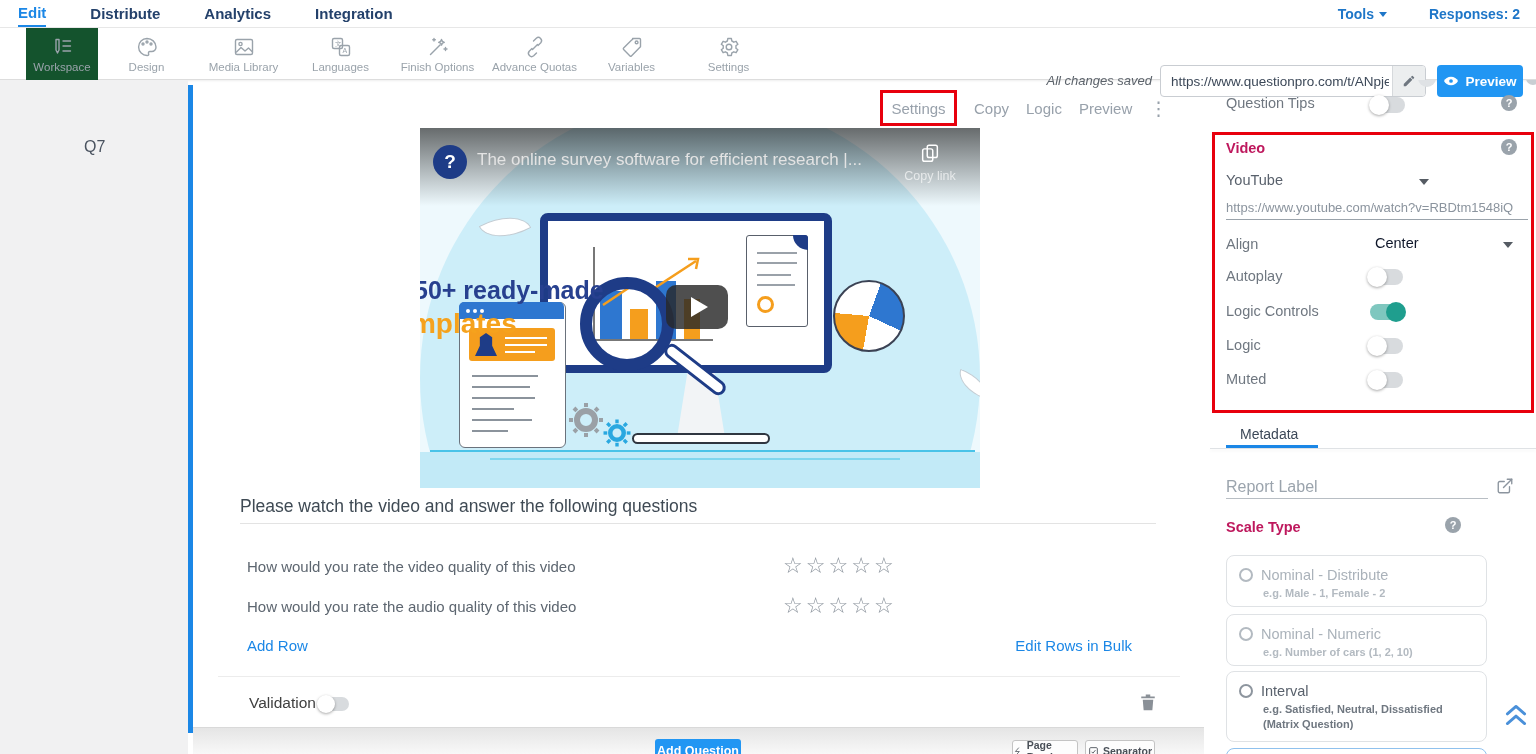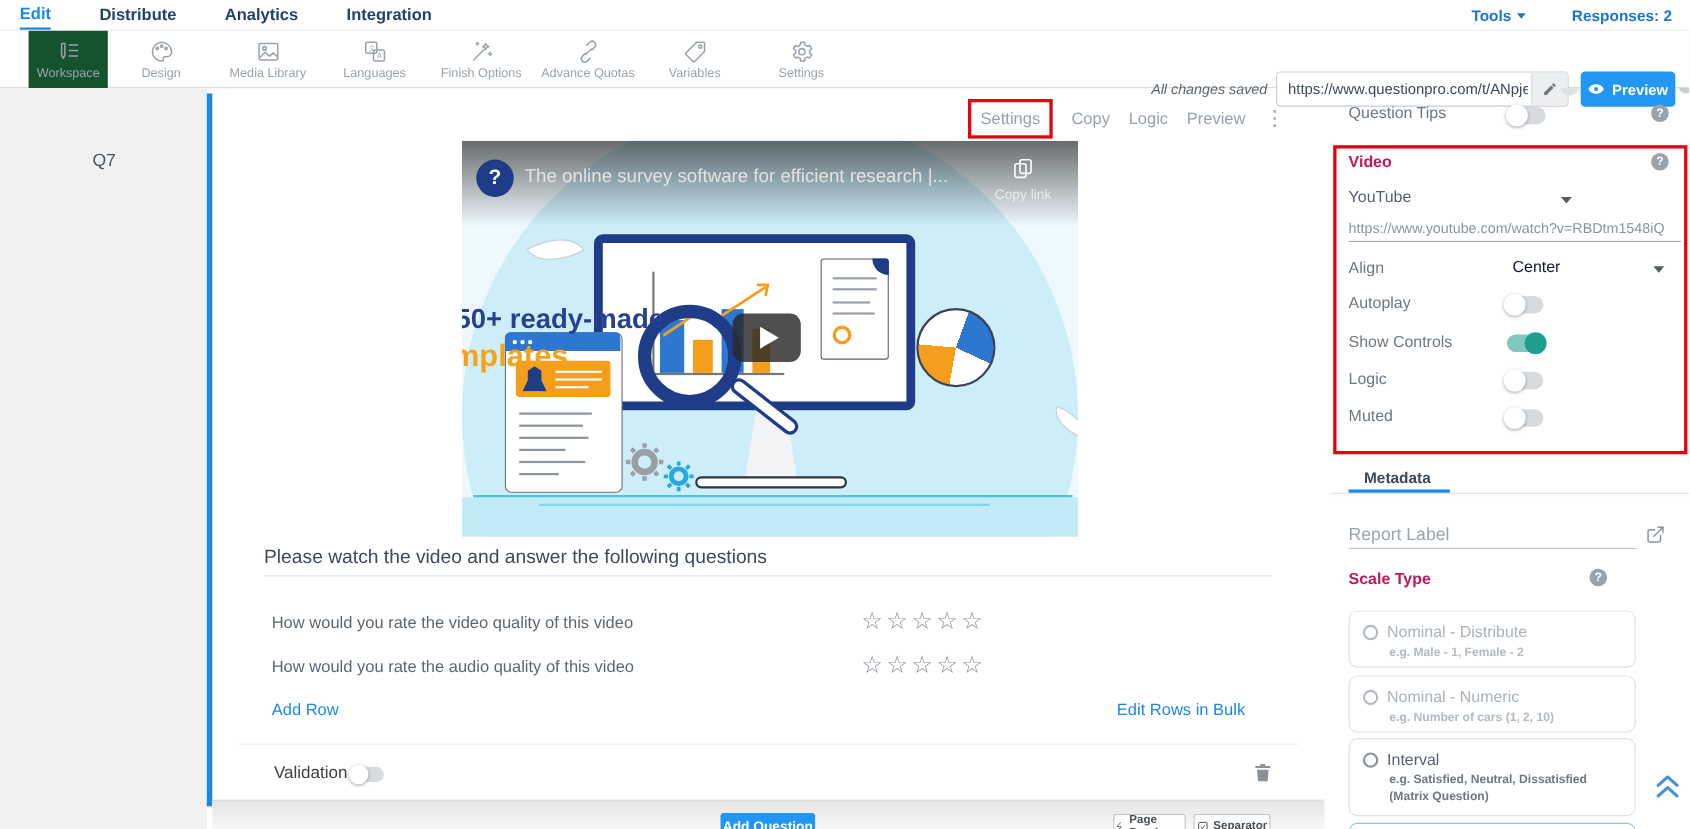--- a/index.html
+++ b/index.html
@@ -109,21 +109,21 @@
   .foot-btn svg { width:11px; height:11px; stroke:#4a5058; fill:none; stroke-width:1.6; }
 
   
   .panel-label { position:absolute; font-size:14.5px; color:#6f7780; }
   .panel-bold  { position:absolute; font-size:14.5px; font-weight:700; color:#be185d; }
   .help { position:absolute; width:16px; height:16px; border-radius:50%; background:#9aa3ab; color:#fff; font-size:11px; font-weight:700; display:flex; align-items:center; justify-content:center; cursor:pointer; }
   .red-annot { position:absolute; left:1212px; top:132px; width:322px; height:281px; border:3px solid #e8000d; pointer-events:none; }
   .sel-caret { position:absolute; width:0; height:0; border-left:5px solid transparent; border-right:5px solid transparent; border-top:6px solid #555b63; cursor:pointer; }
   .url-line { position:absolute; left:1226px; top:219px; width:302px; height:1px; background:#9aa3ab; }
   .url-text { position:absolute; left:1226px; top:200px; font-size:13px; color:#8b949e; white-space:nowrap; cursor:text; }
-  .meta-tab { position:absolute; left:1240px; top:426px; font-size:14px; font-weight:700; color:#3c4858; cursor:pointer; }
+  .meta-tab { position:absolute; left:1240px; top:426px; font-size:14px; font-weight:400; color:#3c4858; cursor:pointer; }
   .meta-underline { position:absolute; left:1226px; top:445px; width:92px; height:3px; background:#1b87e6; }
   .meta-border { position:absolute; left:1210px; top:448px; width:326px; height:1px; background:#dfe2e5; box-shadow:0 2px 3px rgba(0,0,0,.06); }
   .report-input { position:absolute; left:1226px; top:475px; width:262px; height:24px; border:0; border-bottom:1px solid #b8bec4; outline:none; font-size:16px; color:#3c4858; font-family:inherit; background:transparent; }
   .report-input::placeholder { color:#9ba4ad; }
   .ext-icon { position:absolute; left:1496px; top:477px; cursor:pointer; }
   .scale-card { position:absolute; left:1226px; width:261px; background:#fff; border:1px solid #dfe2e5; border-radius:8px; cursor:pointer; }
   .radio { position:absolute; left:12px; top:12px; width:14px; height:14px; border:2px solid #b3bac1; border-radius:50%; }
   .sc-label { position:absolute; left:34px; top:11px; font-size:14.5px; color:#aab2ba; }
   .sc-example { position:absolute; left:36px; top:30px; width:212px; font-size:11px; font-weight:700; color:#b3bac1; line-height:15px; }
   .scale-card.enabled .radio { border-color:#8d959e; }
@@ -421,21 +421,21 @@
 
   <div class="panel-label" style="left:1226px;top:236px;">Align</div>
   <div class="panel-label" style="left:1375px;top:235px;color:#0f172a;">Center</div>
   <div class="sel-caret" style="left:1503px;top:242px;"></div>
 
   <div class="panel-label" style="left:1226px;top:268px;">Autoplay</div>
   <div class="toggle" style="left:1370px;top:269px;">
       <div class="knob"></div>
     </div>
 
-  <div class="panel-label" style="left:1226px;top:303px;">Show Controls</div>
+  <div class="panel-label" style="left:1226px;top:303px;">Logic Controls</div>
   <div class="toggle on" style="left:1370px;top:304px;">
       <div class="knob"></div>
     </div>
 
   <div class="panel-label" style="left:1226px;top:337px;">Logic</div>
   <div class="toggle" style="left:1370px;top:338px;">
       <div class="knob"></div>
     </div>
 
   <div class="panel-label" style="left:1226px;top:371px;">Muted</div>

